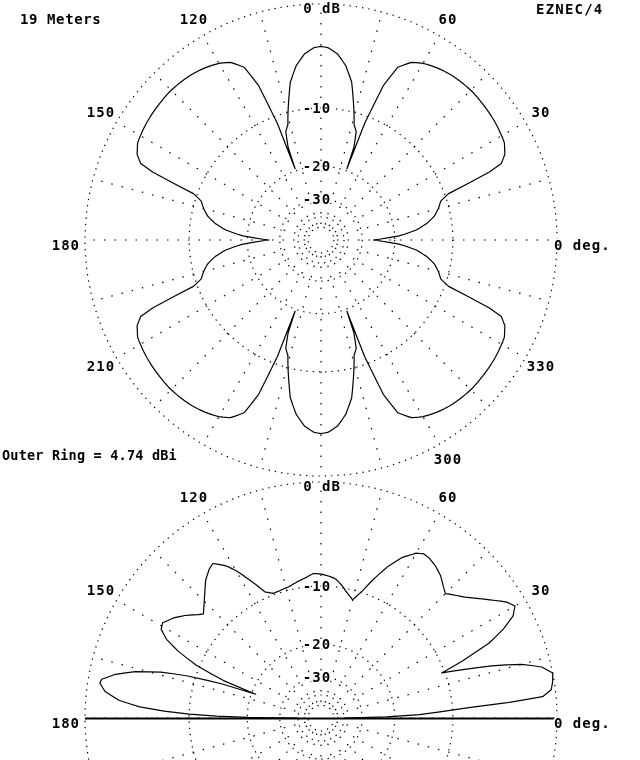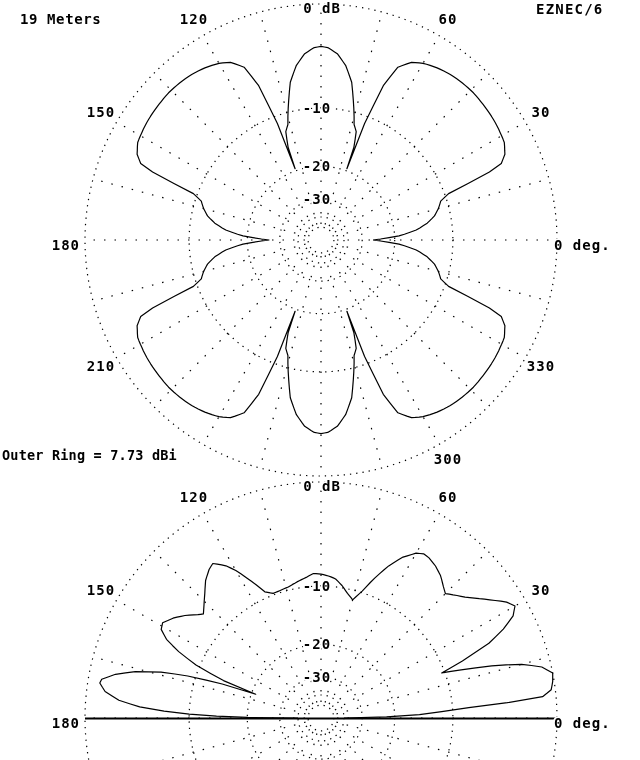--- a/index.html
+++ b/index.html
@@ -107,15 +107,15 @@
         <text x="322" y="491" text-anchor="middle" class="plbl">0 dB</text>
         <text x="554.0" y="728.0" text-anchor="start" class="plbl">0 deg.</text>
         <text x="541.0" y="595.0" text-anchor="middle" class="plbl">30</text>
         <text x="448.0" y="502.0" text-anchor="middle" class="plbl">60</text>
         <text x="194.0" y="502.0" text-anchor="middle" class="plbl">120</text>
         <text x="101.0" y="595.0" text-anchor="middle" class="plbl">150</text>
         <text x="80.0" y="728.0" text-anchor="end" class="plbl">180</text>
       </g>
   </svg>
   <div id="title" class="hdr">19 Meters</div>
-  <div id="applbl" class="hdr">EZNEC/6</div>
-  <div id="outer-ring-note" class="hdr">Outer Ring = 7.73 dBi</div>
+  <div id="applbl" class="hdr">EZNEC/4</div>
+  <div id="outer-ring-note" class="hdr">Outer Ring = 4.74 dBi</div>
 </div>
 
 </body></html>

